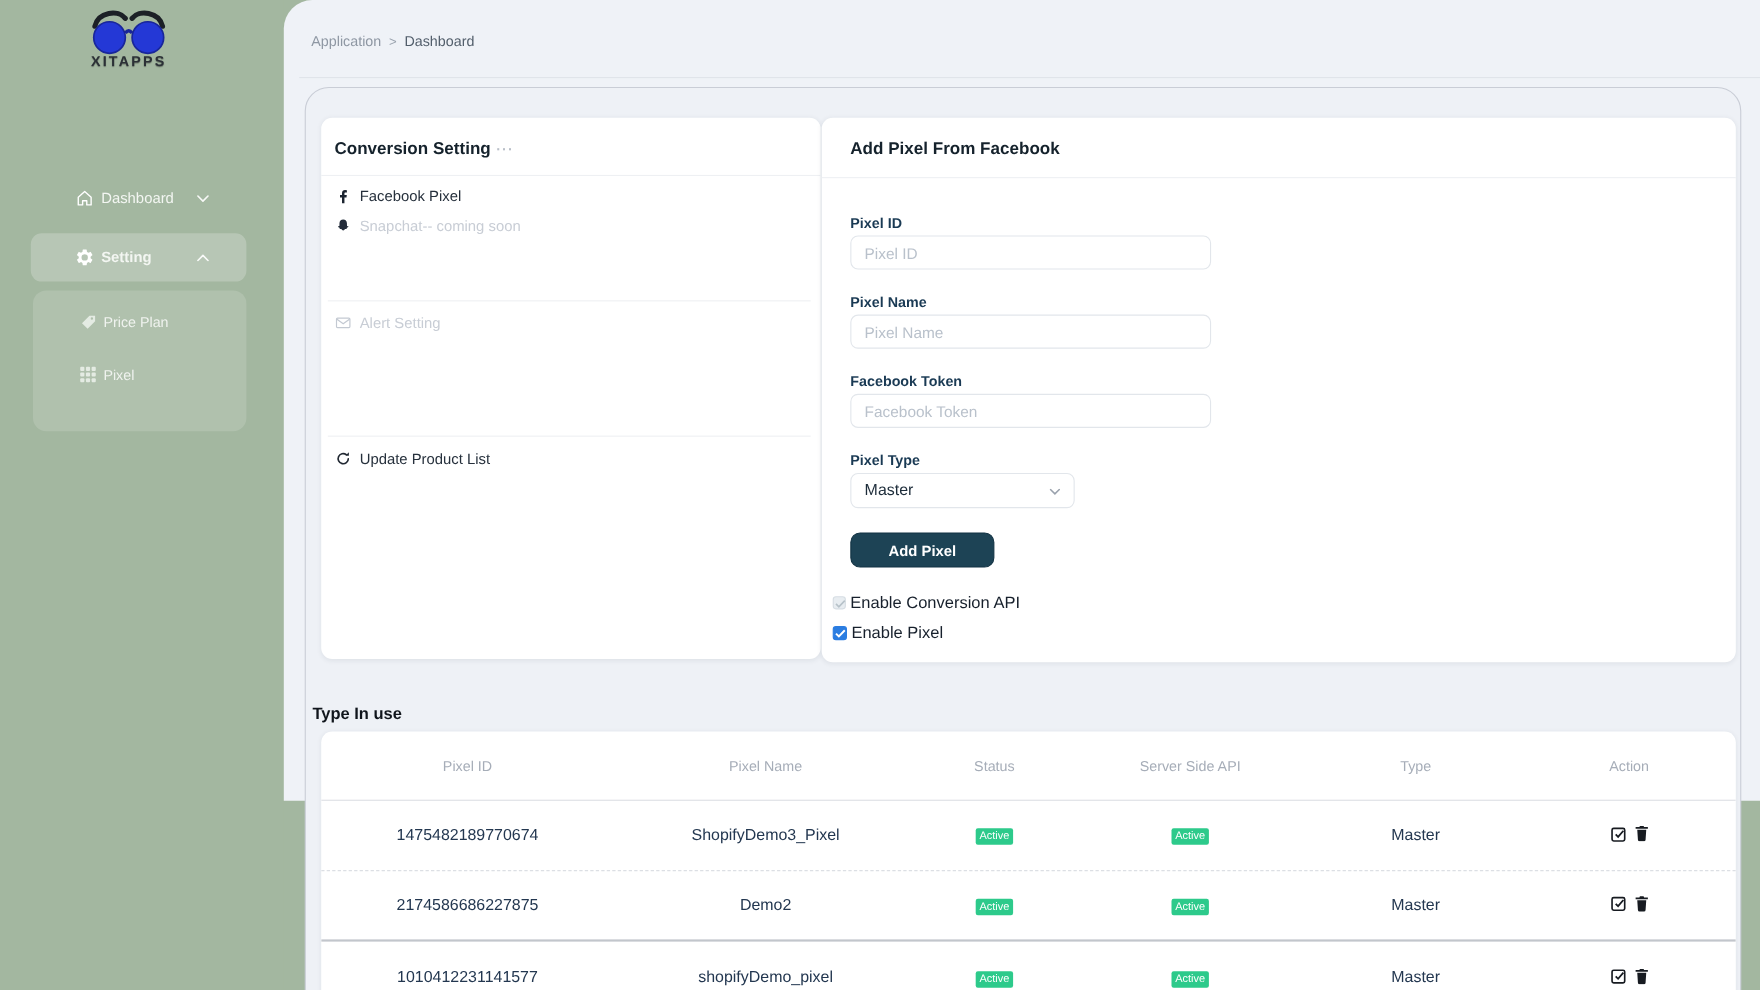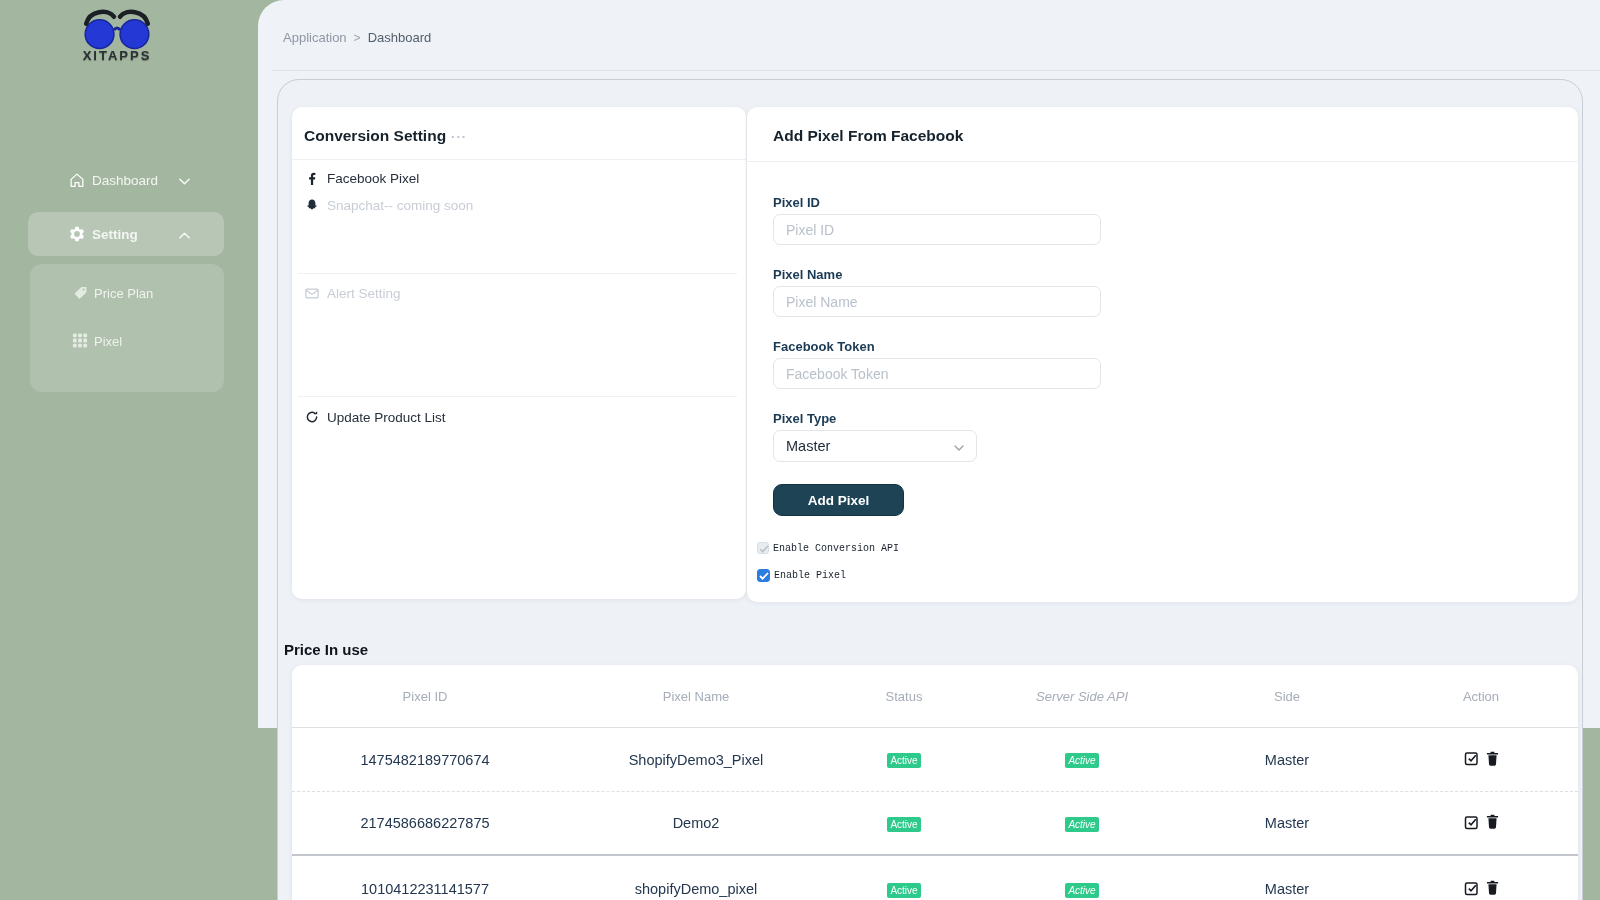--- a/index.html
+++ b/index.html
@@ -61,32 +61,32 @@
     background:#fff;display:flex;align-items:center;padding:0 12px;cursor:pointer;}
   .fselect .sel-value{font-size:14.5px;color:#1c2b39;flex:1;}
   .btn-add{position:absolute;left:26px;width:131px;height:32px;background:#1d4355;
     border:1.5px solid #133344;border-radius:9px;color:#ffffff;font-size:13.5px;font-weight:bold;
     cursor:pointer;font-family:"Liberation Sans","DejaVu Sans",sans-serif;}
   .cb-row{position:absolute;left:10px;height:16px;display:flex;align-items:center;cursor:pointer;}
   .cb-box{width:12px;height:12px;border-radius:3px;margin-right:4px;position:relative;flex:none;}
   .cb-box svg{position:absolute;left:1px;top:2px;}
   .cb-disabled{background:#e8edf1;border:1px solid #d6dde3;}
   .cb-checked{background:#2b7de1;border:1px solid #2b7de1;width:13px;height:13px;}
-  .cb-label{font-size:10px;color:#17202c;font-family:Liberation Mono, monospace;}
+  .cb-label{font-size:15px;color:#17202c;}
 
   
   .section-title{position:absolute;left:6px;top:549px;font-size:15px;font-weight:bold;color:#10151c;}
   .table-card{left:14px;top:585px;width:1286px;height:340px;overflow:hidden;}
   .thead{display:flex;height:63px;align-items:center;border-bottom:1px solid #dcdfe4;}
   .thead .th{font-size:13px;color:#a6adb8;text-align:center;}
   .trow{display:flex;height:64px;align-items:center;border-bottom:1px dashed #dcdfe4;}
   .trow:nth-child(2){border-bottom:2px solid #c2c6cc;}
   .trow:last-child{height:66px;border-bottom:none;}
   .td{text-align:center;font-size:14.5px;color:#233750;}
-  .c1{width:266px;}.c2{width:276px;text-align:center;}.c3{width:140px;}.c4{width:216px;font-style:italic;}.c5{width:194px;}.c6{width:194px;}
+  .c1{width:266px;}.c2{width:276px;text-align:center;}.c3{width:140px;}.c4{width:216px;}.c5{width:194px;}.c6{width:194px;}
   .badge{display:inline-block;background:#2dca8b;color:#fff;font-size:10px;line-height:11px;
     padding:2px 3px;border-radius:2px;}
   .act-icons{display:inline-flex;gap:6px;align-items:center;justify-content:center;cursor:pointer;}
 </style>
 </head>
 <body>
 
 <aside class="sidebar">
   <div class="logo">
     <svg width="80" height="46" viewBox="0 0 78 44">
@@ -252,29 +252,29 @@
       <div class="cb-row" style="top:460px">
         <span class="cb-box cb-checked">
           <svg width="10" height="8" viewBox="0 0 10 8">
               <path d="M1 4l2.6 2.6L9 1" fill="none" stroke="#ffffff" stroke-width="1.8"></path>
             </svg>
         </span>
         <span class="cb-label">Enable Pixel</span>
       </div>
     </section>
 
-    <h2 class="section-title">Price In use</h2>
+    <h2 class="section-title">Type In use</h2>
 
     <section class="card table-card">
       <div class="thead">
         <div class="th c1">Pixel ID</div>
         <div class="th c2">Pixel Name</div>
         <div class="th c3">Status</div>
         <div class="th c4">Server Side API</div>
-        <div class="th c5">Side</div>
+        <div class="th c5">Type</div>
         <div class="th c6">Action</div>
       </div>
       <div>
           <div class="trow">
             <div class="td c1">1475482189770674</div>
             <div class="td c2">ShopifyDemo3_Pixel</div>
             <div class="td c3"><span class="badge">Active</span></div>
             <div class="td c4"><span class="badge">Active</span></div>
             <div class="td c5">Master</div>
             <div class="td c6"><span class="act-icons">

